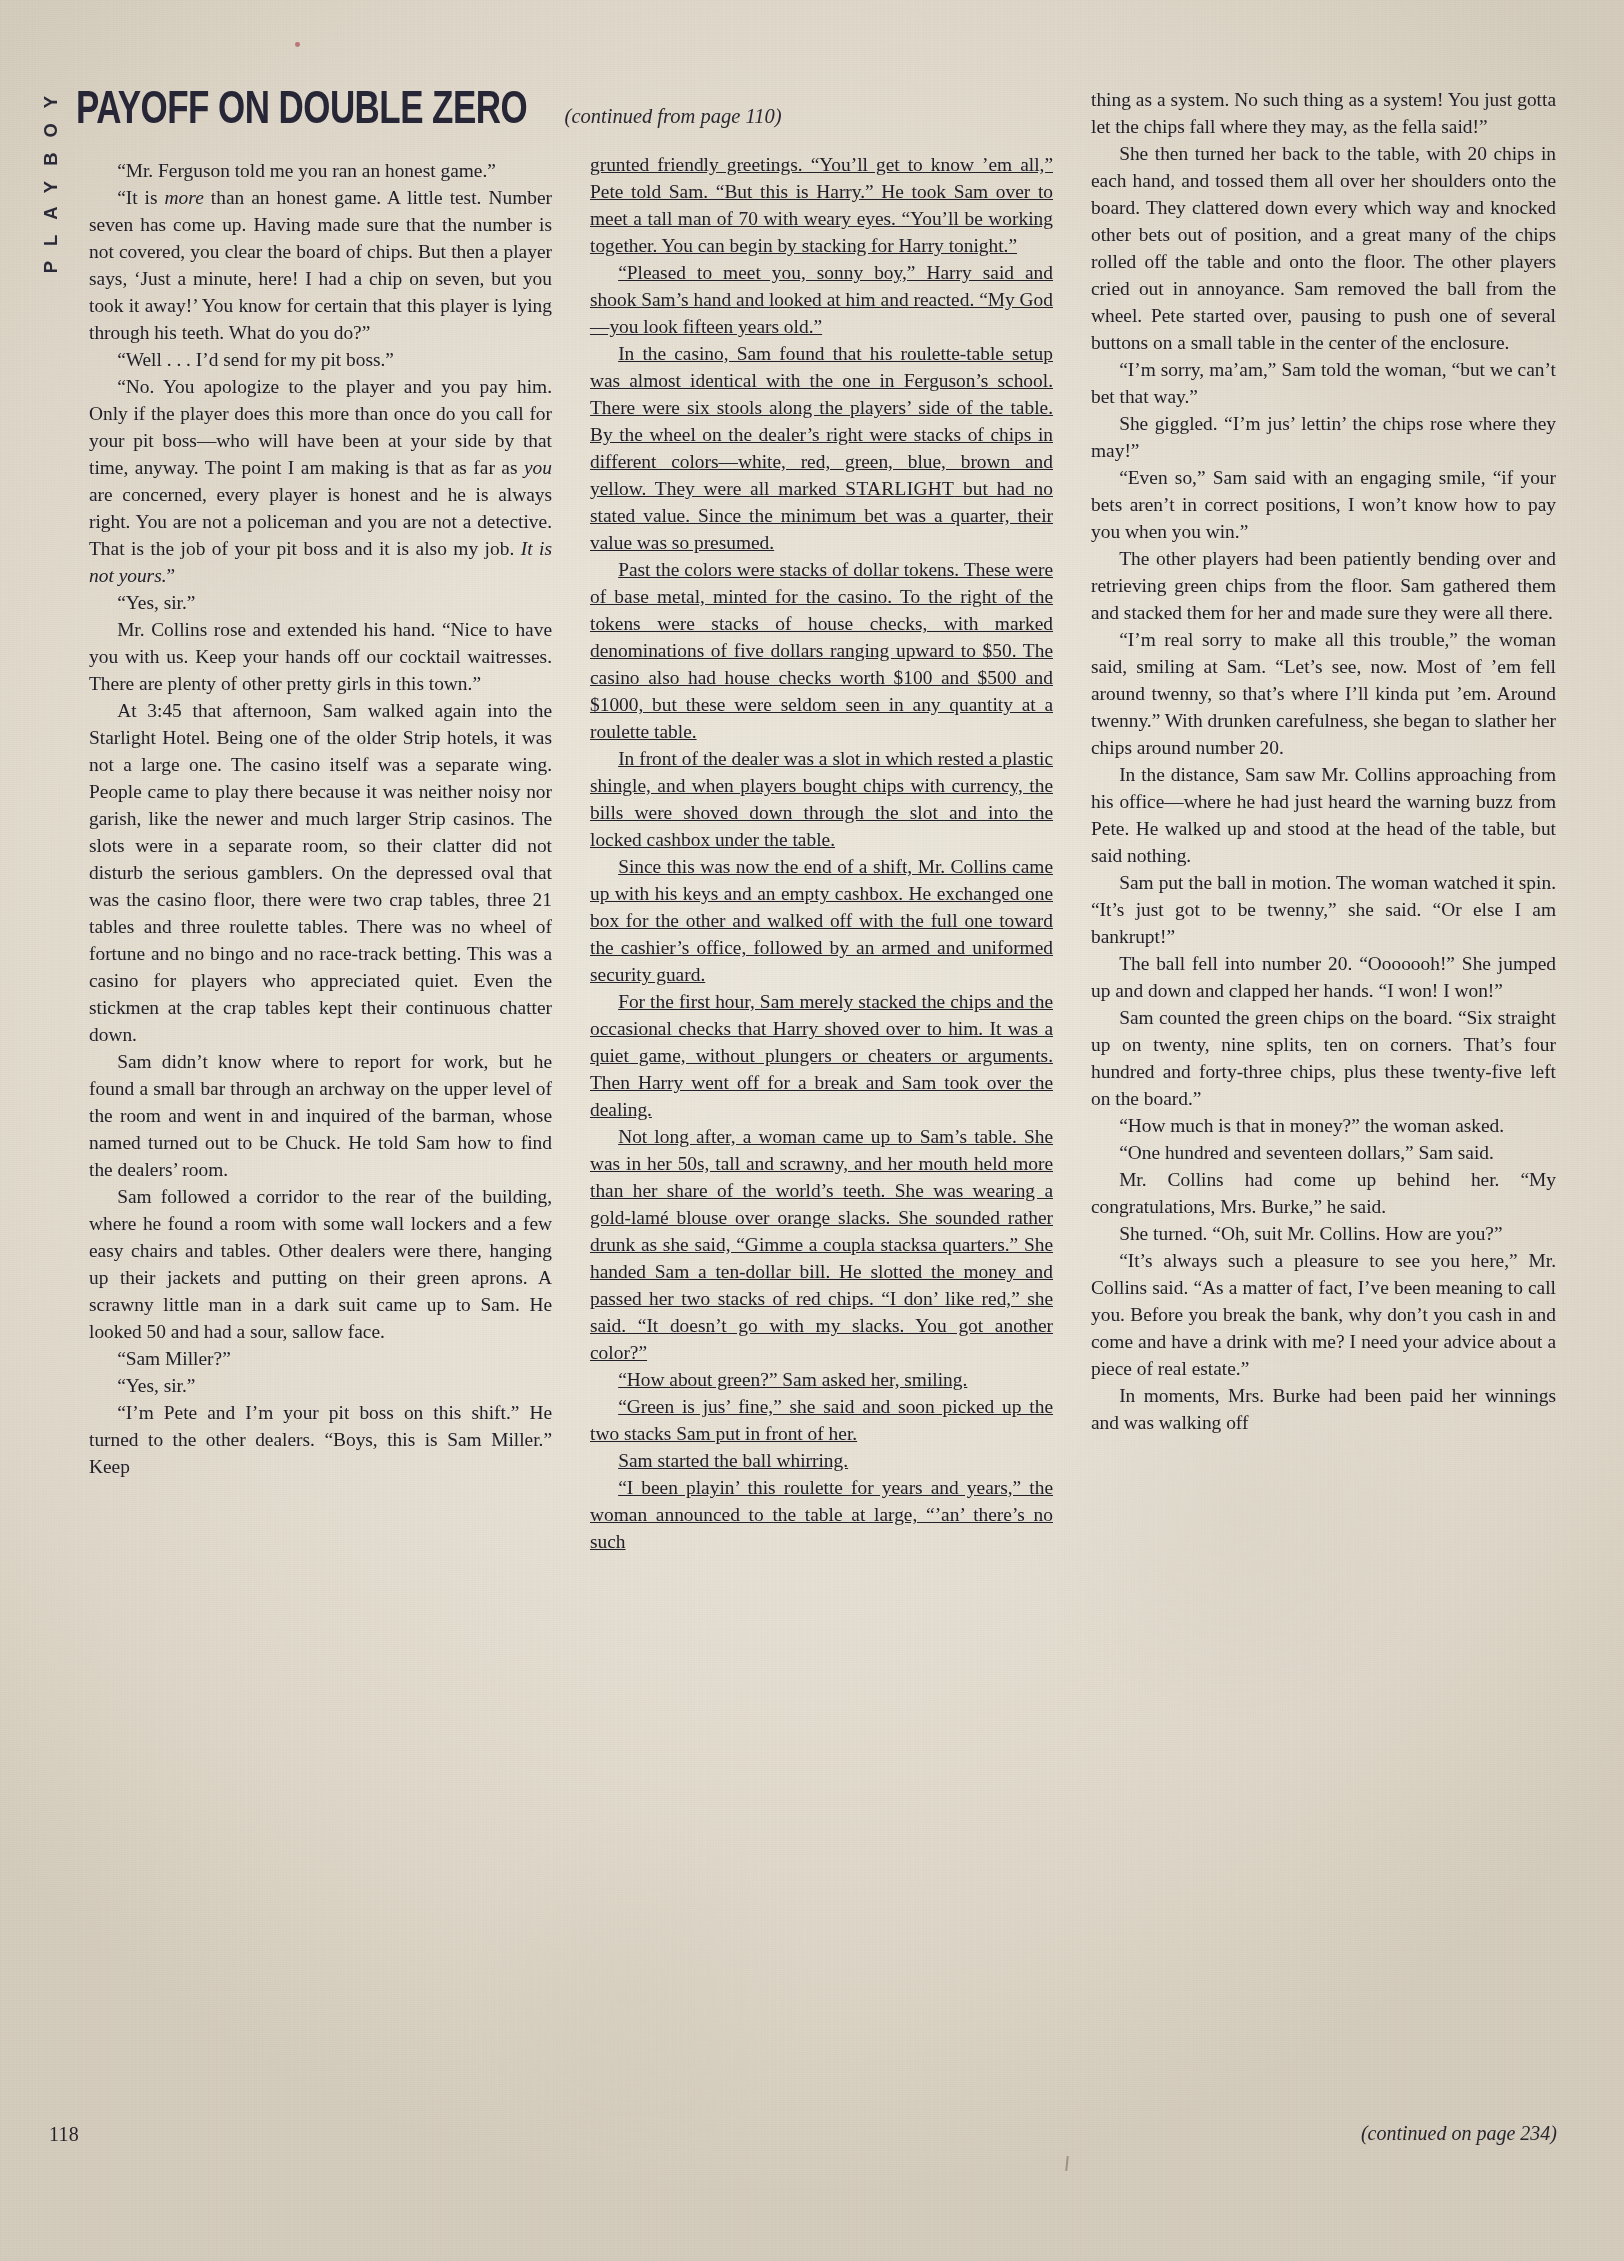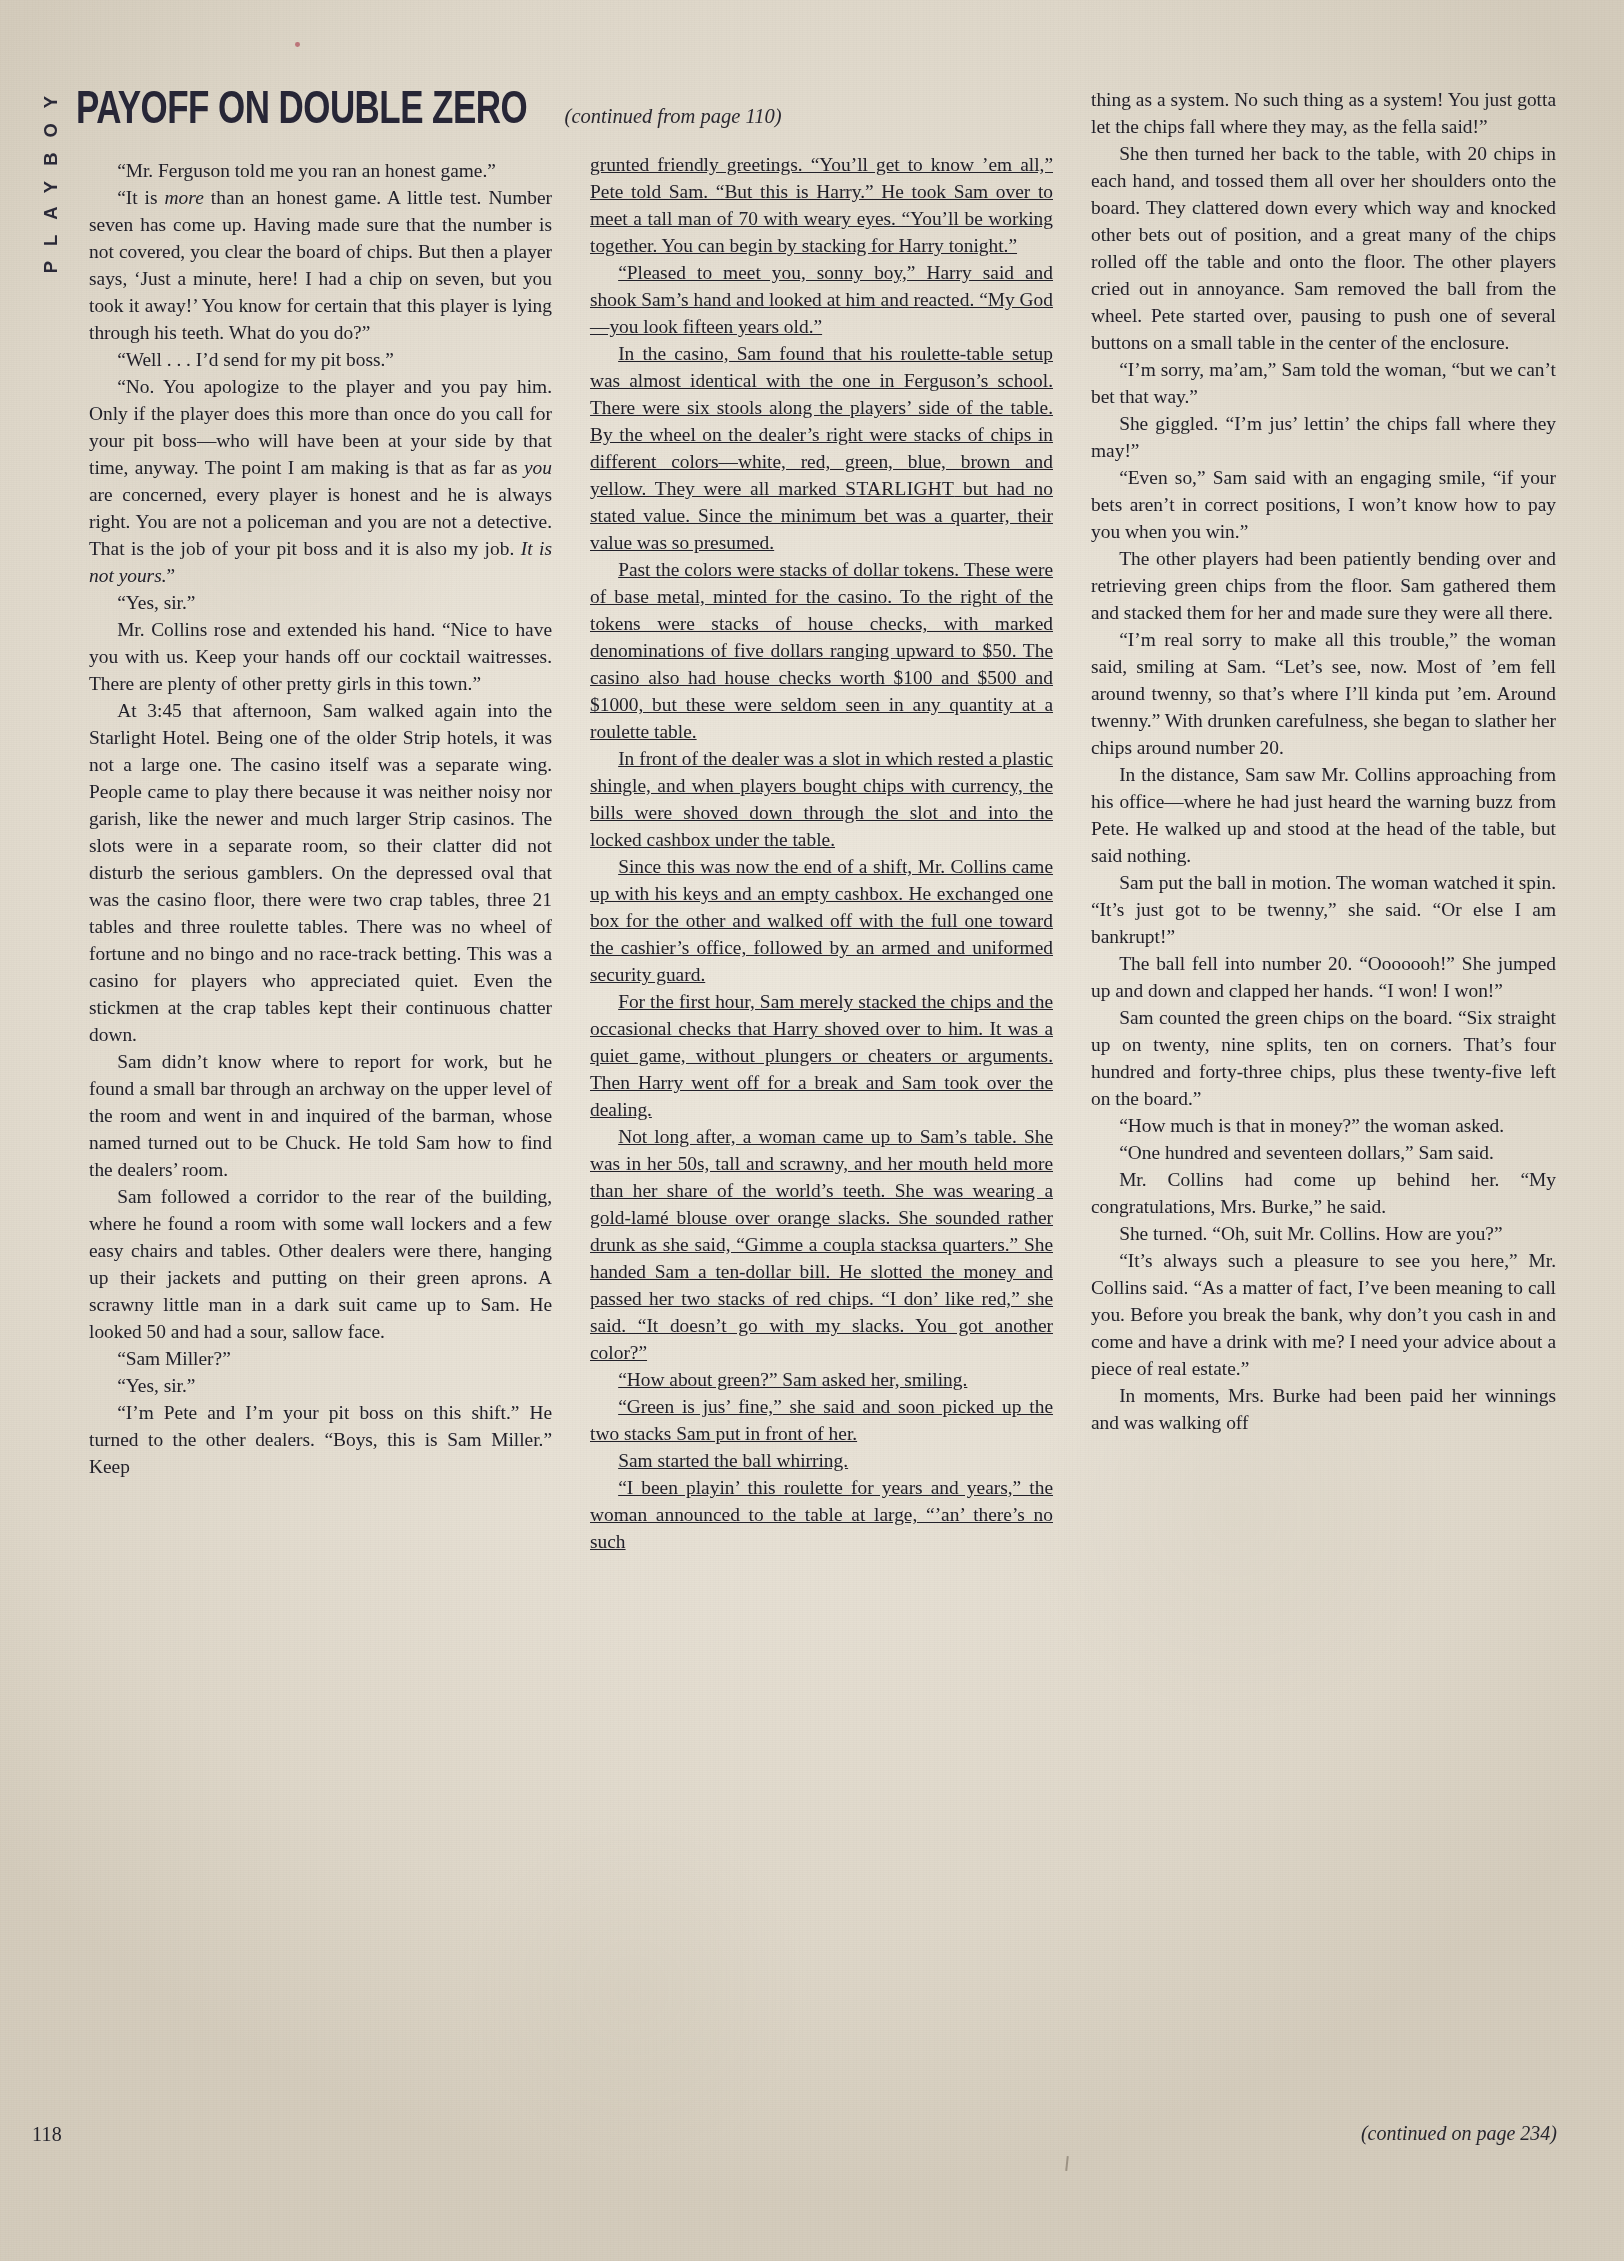--- a/index.html
+++ b/index.html
@@ -127,21 +127,21 @@
   }
 
   
   .col.c1 { margin-top: 8.2px; }
   .col.c2 { margin-top: 2px; text-decoration: underline; }
   .col.c3 { margin-top: -63px; }
 
   
   .folio {
     position: absolute;
-    left: 32px;
+    left: 49px;
     top: 2123px;
     font-family: "Liberation Serif", "DejaVu Serif", serif;
     font-size: 20px;
     color: #25242c;
     letter-spacing: 0.3px;
   }
 
   .conton {
     position: absolute;
     right: 68px;
@@ -218,21 +218,21 @@
         <p>Not long after, a woman came up to Sam’s table. She was in her 50s, tall and scrawny, and her mouth held more than her share of the world’s teeth. She was wearing a gold-lamé blouse over orange slacks. She sounded rather drunk as she said, “Gimme a coupla stacksa quarters.” She handed Sam a ten-dollar bill. He slotted the money and passed her two stacks of red chips. “I don’ like red,” she said. “It doesn’t go with my slacks. You got another color?”</p>
         <p>“How about green?” Sam asked her, smiling.</p>
         <p>“Green is jus’ fine,” she said and soon picked up the two stacks Sam put in front of her.</p>
         <p>Sam started the ball whirring.</p>
         <p>“I been playin’ this roulette for years and years,” the woman announced to the table at large, “’an’ there’s no such</p>
       </div>
     <div class="col c3">
         <p class="noindent">thing as a system. No such thing as a system! You just gotta let the chips fall where they may, as the fella said!”</p>
         <p>She then turned her back to the table, with 20 chips in each hand, and tossed them all over her shoulders onto the board. They clattered down every which way and knocked other bets out of position, and a great many of the chips rolled off the table and onto the floor. The other players cried out in annoyance. Sam removed the ball from the wheel. Pete started over, pausing to push one of several buttons on a small table in the center of the enclosure.</p>
         <p>“I’m sorry, ma’am,” Sam told the woman, “but we can’t bet that way.”</p>
-        <p>She giggled. “I’m jus’ lettin’ the chips fall where they may!”</p>
+        <p>She giggled. “I’m jus’ lettin’ the chips rose where they may!”</p>
         <p>“Even so,” Sam said with an engaging smile, “if your bets aren’t in correct positions, I won’t know how to pay you when you win.”</p>
         <p>The other players had been patiently bending over and retrieving green chips from the floor. Sam gathered them and stacked them for her and made sure they were all there.</p>
         <p>“I’m real sorry to make all this trouble,” the woman said, smiling at Sam. “Let’s see, now. Most of ’em fell around twenny, so that’s where I’ll kinda put ’em. Around twenny.” With drunken carefulness, she began to slather her chips around number 20.</p>
         <p>In the distance, Sam saw Mr. Collins approaching from his office—where he had just heard the warning buzz from Pete. He walked up and stood at the head of the table, but said nothing.</p>
         <p>Sam put the ball in motion. The woman watched it spin. “It’s just got to be twenny,” she said. “Or else I am bankrupt!”</p>
         <p>The ball fell into number 20. “Ooooooh!” She jumped up and down and clapped her hands. “I won! I won!”</p>
         <p>Sam counted the green chips on the board. “Six straight up on twenty, nine splits, ten on corners. That’s four hundred and forty-three chips, plus these twenty-five left on the board.”</p>
         <p>“How much is that in money?” the woman asked.</p>
         <p>“One hundred and seventeen dollars,” Sam said.</p>
         <p>Mr. Collins had come up behind her. “My congratulations, Mrs. Burke,” he said.</p>

